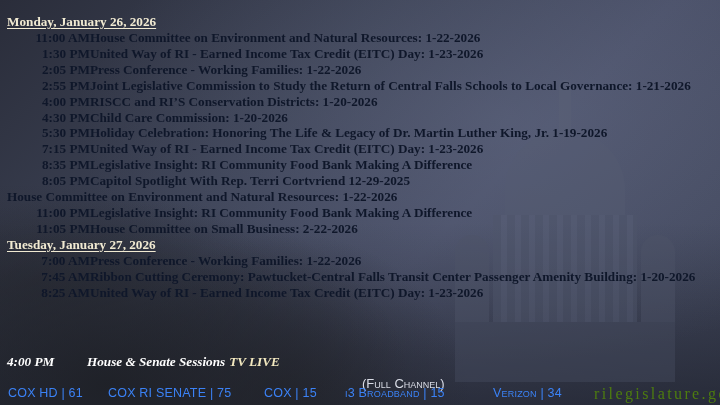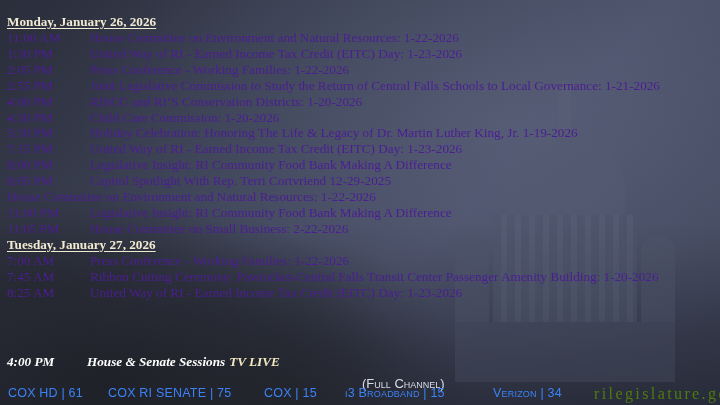--- a/index.html
+++ b/index.html
@@ -26,21 +26,21 @@
   .capitol .drum { position:absolute; left:38px; top:155px; width:144px; height:110px; background: repeating-linear-gradient(90deg, #4f566b 0 8px, #5a6178 8px 14px); }
   .capitol .tower-l { position:absolute; left:0px; top:175px; width:34px; height:120px; background:#4e5468; border-radius:17px 17px 0 0; }
   .capitol .tower-r { position:absolute; left:186px; top:175px; width:34px; height:120px; background:#4e5468; border-radius:17px 17px 0 0; }
   .capitol .base { position:absolute; left:0; top:262px; width:220px; height:60px; background:#464c5f; }
 
   .schedule { position:absolute; left:7px; top:14px; right:16px; }
   .day-header {
     color:#f1ead2; font-weight:bold; font-size:13.2px; line-height:16px;
     text-decoration: underline; text-underline-offset:2px; white-space:nowrap;
   }
-  .row { display:flex; font-weight:normal; color:#4c1d95; font-size:13.2px; line-height:15.9px; white-space:nowrap; }
+  .row { display:flex; font-weight:bold; color:#0f172a; font-size:13.2px; line-height:15.9px; white-space:nowrap;text-align:right; }
   .row .time { width:83px; flex:0 0 83px; }
   .row .title { }
 
   .live-line { position:absolute; left:7px; top:354px; display:flex; font-style:italic; font-weight:bold; color:#ffffff; font-size:13.2px; white-space:nowrap; }
   .live-line .time { width:80px; }
   .live-line .tvlive { color:#f3e9c0; margin-left:4px; }
 
   .footer { position:absolute; left:0; top:376px; width:720px; height:29px; }
   .channel { position:absolute; top:10px; color:#3b82f6; font-family:"Liberation Sans","DejaVu Sans",sans-serif; font-size:12.5px; white-space:nowrap; letter-spacing:0.2px; }
   .channel.sc { font-variant: small-caps; }
@@ -89,21 +89,21 @@
     </div>
   <div class="row">
       <span class="time">5:30 PM</span>
       <span class="title">Holiday Celebration: Honoring The Life &amp; Legacy of Dr. Martin Luther King, Jr. 1-19-2026</span>
     </div>
   <div class="row">
       <span class="time">7:15 PM</span>
       <span class="title">United Way of RI - Earned Income Tax Credit (EITC) Day: 1-23-2026</span>
     </div>
   <div class="row">
-      <span class="time">8:00 PM</span>
+      <span class="time">8:35 PM</span>
       <span class="title">Legislative Insight: RI Community Food Bank Making A Difference</span>
     </div>
   <div class="row">
       <span class="time">8:05 PM</span>
       <span class="title">Capitol Spotlight With Rep. Terri Cortvriend 12-29-2025</span>
     </div>
   <div class="row">
       <span class="title">House Committee on Environment and Natural Resources: 1-22-2026</span>
     </div>
   <div class="row">

